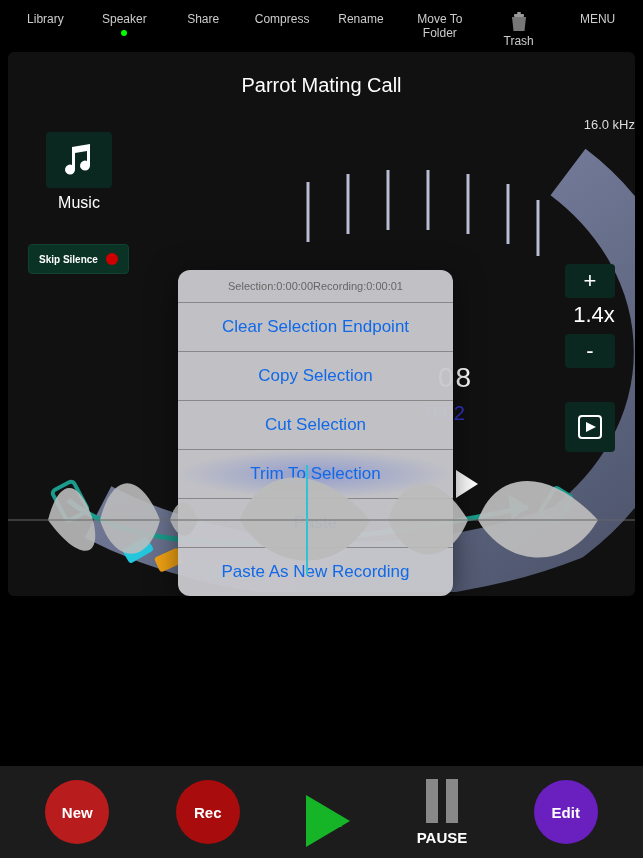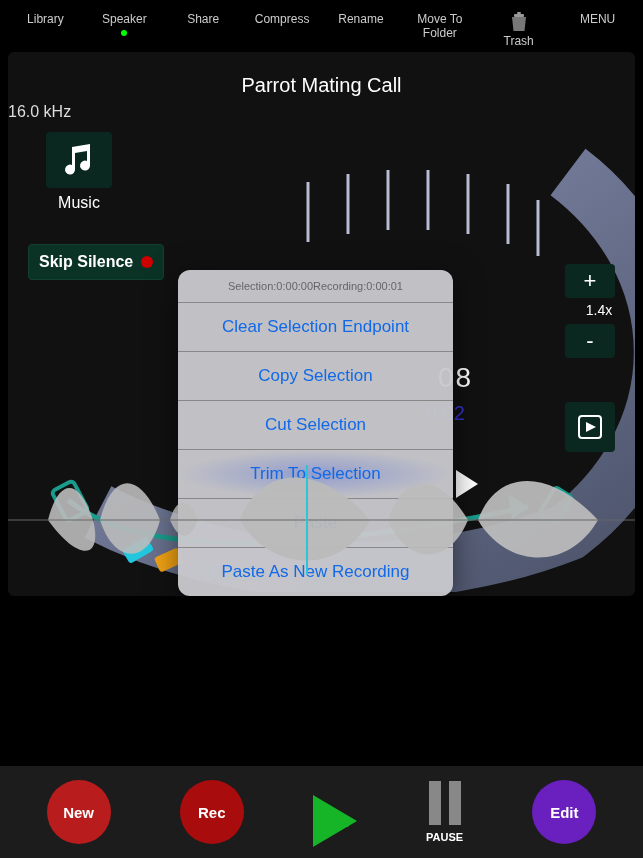--- a/index.html
+++ b/index.html
@@ -38,48 +38,48 @@
     
     .main {
       position: relative;
       margin: 6px 8px 0 8px;
       height: 544px;
       background: #111;
       border-radius: 6px;
       overflow: hidden;
     }
     .title { text-align:center; font-size:20px; margin-top:22px; font-weight:400; }
-    .subtitle { text-align:left; font-size:16px; margin-top:6px; color:#ddd; }
+    .subtitle { text-align:right; font-size:13px; margin-top:20px; color:#ddd; }
     
     .music-tile {
       position:absolute; left:28px; top:80px; width:86px; text-align:center;
     }
     .music-icon-box {
       width:66px; height:56px; background:#0a2820; border-radius:4px;
       display:flex; align-items:center; justify-content:center; margin:0 auto 6px auto;
     }
     .music-label { font-size:16px; }
     
     .skip-silence {
       position:absolute; left:20px; top:192px;
       background:#0a3326; border:1px solid #12412f; border-radius:4px;
-      padding:8px 10px; font-size:16px; font-weight:bold;
+      padding:8px 10px; font-size:10px; font-weight:bold;
       display:flex; align-items:center; gap:8px; cursor:pointer;
     }
     .skip-dot { width:12px; height:12px; background:#c00; border-radius:50%; display:inline-block; }
     
     .speed-panel {
       position:absolute; right:20px; top:212px; width:50px; text-align:center;
     }
     .speed-btn {
       width:50px; height:34px; background:#0a2820; color:#fff; border-radius:4px;
       display:flex; align-items:center; justify-content:center; font-size:22px;
       cursor:pointer; margin-bottom:4px;
     }
-    .speed-value { font-size:14px; margin:4px 0 6px 18px; }
+    .speed-value { font-size:22px; margin:4px 0 6px 8px; }
     
     .marker-btn {
       position:absolute; right:20px; top:350px; width:50px; height:50px;
       background:#0a2820; border-radius:4px; display:flex; align-items:center; justify-content:center;
       cursor:pointer;
     }
     
     .curve-svg { position:absolute; left:0; top:60px; width:100%; height:480px; pointer-events:none; }
     
     .time-big { position:absolute; left:430px; top:310px; font-size:28px; letter-spacing:2px; color:#fff; pointer-events:none; }
@@ -132,21 +132,21 @@
     .circle-blue { background:#b91c1c; color:#fff; }
     .circle-red { background:#a80c0c; color:#fff; }
     .circle-purple { background:#6a1fbf; color:#fff; }
     .play-triangle {
       width:0; height:0; border-top:26px solid transparent; border-bottom:26px solid transparent;
       border-left:44px solid #16b528; margin:0 auto;
     }
     .pause-unit { text-align:center; cursor:pointer; }
     .pause-bars { display:flex; gap:8px; justify-content:center; }
     .pause-bar { width:12px; height:44px; background:#888; }
-    .pause-label { font-size:11px; font-weight:bold; color:#fff; margin-top:6px; }
+    .pause-label { font-size:15px; font-weight:bold; color:#fff; margin-top:6px; }
     .play-wrap { display:flex; flex-direction:column; align-items:center; gap:4px; cursor:pointer;}
     .play-text { color:#16b528; font-weight:bold; font-size:13px; margin-top:-36px; }
   </style>
 </head>
 <body>
 
 <div class="topbar">
   <div class="topbar-item">Library</div>
   <div class="topbar-item">
     <span>Speaker</span>

